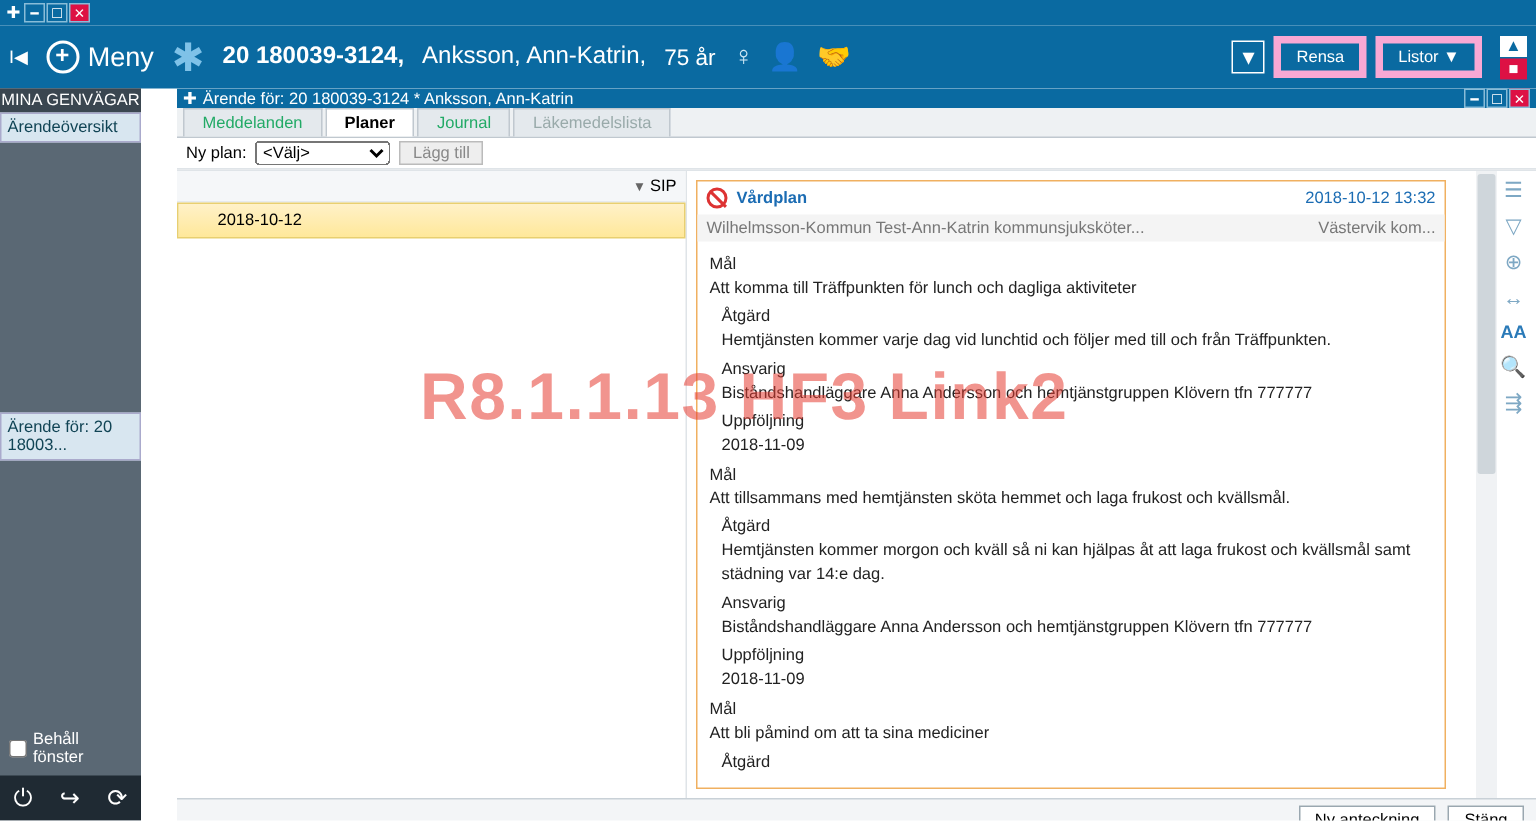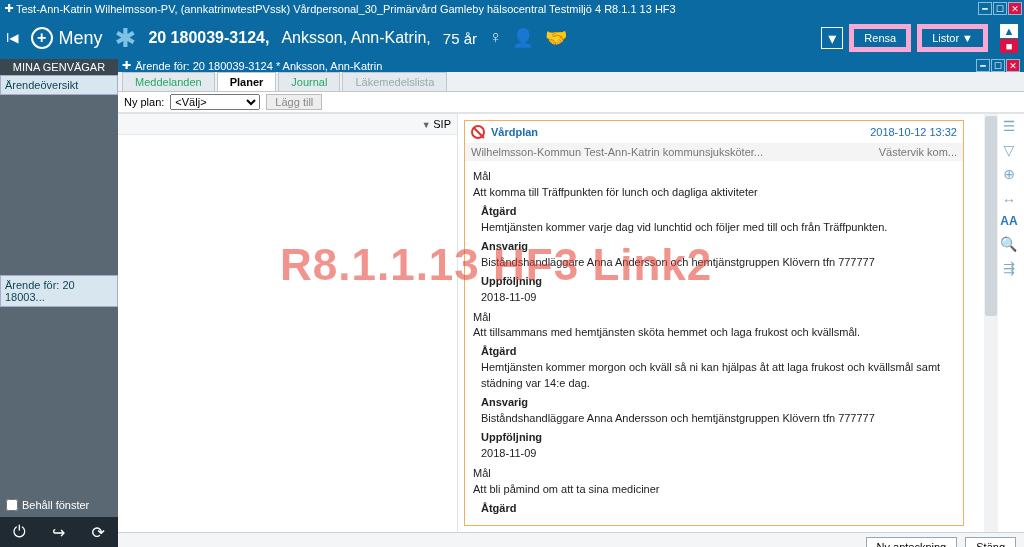--- a/index.html
+++ b/index.html
@@ -22,21 +22,21 @@
   .patient-name { font-size:16px; }
   .patient-age { font-size:15px; }
   .top-icons { display:flex; gap:10px; font-size:18px; color:#cfe8f5; }
   .topbar .right { margin-left:auto; display:flex; align-items:center; gap:6px; }
   .top-btn { border:5px solid #f9a8d4; background:transparent; color:#fff; font-size:11px; padding:3px 10px; cursor:pointer; }
   .top-sel { border:1px solid #fff; width:22px;height:22px; display:flex;align-items:center;justify-content:center; }
   .user-block { display:flex; flex-direction:column; gap:1px; margin-left:6px; }
   .user-ico { width:18px;height:14px;background:#fff;color:#0a6aa1;display:flex;align-items:center;justify-content:center;font-size:11px; }
 
   
-  .leftcol { position:absolute; top:59px; left:0; width:118px; bottom:0; background:#5a6874; color:#fff; font-size:11px; display:flex; flex-direction:column; }
+  .leftcol { position:absolute; top:59px; left:0; width:94px; bottom:0; background:#5a6874; color:#fff; font-size:11px; display:flex; flex-direction:column; }
   .leftcol .hdr { background:#3a4650; text-align:center; padding:2px 0; font-size:11px; }
   .leftcol .item { background:#d8e6f0; color:#145; padding:3px 4px; border:1px solid #aac; }
   .leftcol .spacer { flex:1; }
   .leftcol .case-open { background:#d8e6f0; color:#145; padding:3px 4px; border:1px solid #aac; margin-top:180px; }
   .leftcol .keep { padding:6px 6px; display:flex; align-items:center; gap:4px; }
   .leftcol .keep input { width:12px;height:12px; }
   .leftcol .bottom-icons { background:#1f2a33; height:30px; display:flex; align-items:center; justify-content:space-around; font-size:16px; }
 
   
   .main { position:absolute; top:59px; left:118px; right:0; bottom:0; background:#fff; display:flex; flex-direction:column; }
@@ -63,42 +63,41 @@
   .tree .leaf { padding:5px 26px; background:linear-gradient(#fff1c8,#ffe89a); border:1px solid #e8cf70; }
 
   .detail-wrap { flex:1; position:relative; overflow:auto; background:#fff; }
   .detail { margin:6px 6px 6px 6px; border:1px solid #f0b060; font-size:11px; width: 500px; }
   .detail .d-hdr { display:flex; align-items:center; padding:4px 6px; color:#1b6cb3; font-weight:bold; gap:6px; }
   .detail .d-hdr .date { margin-left:auto; color:#1b6cb3; font-weight:normal; }
   .detail .d-sub { background:#f4f4f4; color:#777; padding:3px 6px; display:flex; }
   .detail .d-sub .r { margin-left:auto; }
   .detail .body { padding:4px 8px 8px 8px; line-height:1.45; color:#222; }
   .detail .body .lbl { font-weight:normal; margin-top:4px; }
-  .detail .body .sub { font-weight:bold; margin-left:8px; margin-top:3px; }
+  .detail .body .sub { font-weight:normal; margin-left:8px; margin-top:3px; }
   .detail .body .txt { margin-left:8px; }
 
   .rt-icons { position:absolute; top:4px; right:4px; width:22px; display:flex; flex-direction:column; gap:8px; align-items:center; color:#7ea8c4; font-size:14px; }
   .scrollbar { position:absolute; top:0; right:26px; bottom:0; width:14px; background:#f0f2f4; }
   .scrollbar .thumb { position:absolute; top:2px; left:1px; right:1px; height:200px; background:#cfd6db; border-radius:2px; }
 
   .footer { height:52px; border-top:1px solid #c9d1d7; background:#f3f5f7; display:flex; flex-direction:column; justify-content:space-around; align-items:flex-end; padding:4px 8px; gap:4px; }
   .footer .row { display:flex; gap:8px; }
   .footer button { font-size:11px; padding:3px 10px; background:#fff; border:1px solid #9aa7b0; cursor:pointer; }
 
   .watermark { position:absolute; top:240px; left:280px; font-size:44px; font-weight:bold; color:rgba(230,60,50,0.55); letter-spacing:1px; pointer-events:none; z-index:500; white-space:nowrap; }
 
   .no-circle { width:14px;height:14px;border:2px solid #d33;border-radius:50%;position:relative;display:inline-block; }
   .no-circle::after { content:""; position:absolute; left:-1px; top:5px; width:14px; height:2px; background:#d33; transform:rotate(45deg); }
 </style>
 </head>
 <body>
 
 <div class="titlebar">
   <span class="t-icon">✚</span>
-  <span class="t-text">Test-Ann-Katrin  Wilhelmsson-PV, (annkatrinwtestPVssk) Vårdpersonal_30_Primärvård Gamleby hälsocentral Testmiljö 4 R8.1.1 13 HF3</span>
   <div class="win-btns">
     <div class="win-btn">━</div>
     <div class="win-btn">☐</div>
     <div class="win-btn close">✕</div>
   </div>
 </div>
 
 <div class="topbar">
   <span style="font-size:12px;">I◀</span>
   <div class="menu-area">
@@ -163,20 +162,21 @@
     <span>Ny plan:</span>
     <select>
       <option>&lt;Välj&gt;</option>
     </select>
     <button class="add-btn">Lägg till</button>
   </div>
 
   <div class="content">
     <div class="tree">
       <div class="grp">SIP</div>
+      <div class="leaf">2018-10-12</div>
     </div>
 
     <div class="detail-wrap">
       <div class="detail">
         <div class="d-hdr">
           <span class="no-circle"></span>
           <span>Vårdplan</span>
           <span class="date">2018-10-12 13:32</span>
         </div>
         <div class="d-sub">

